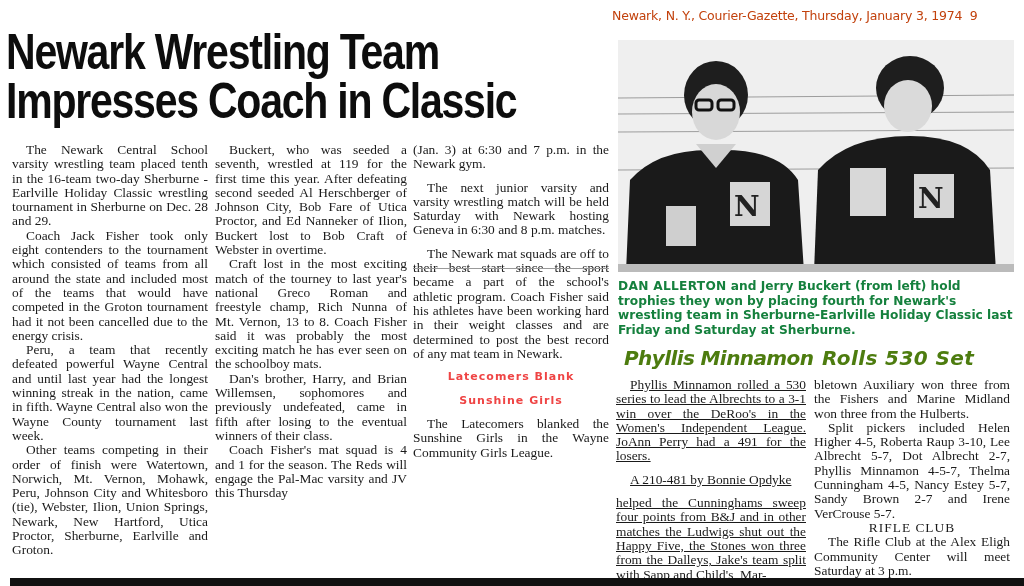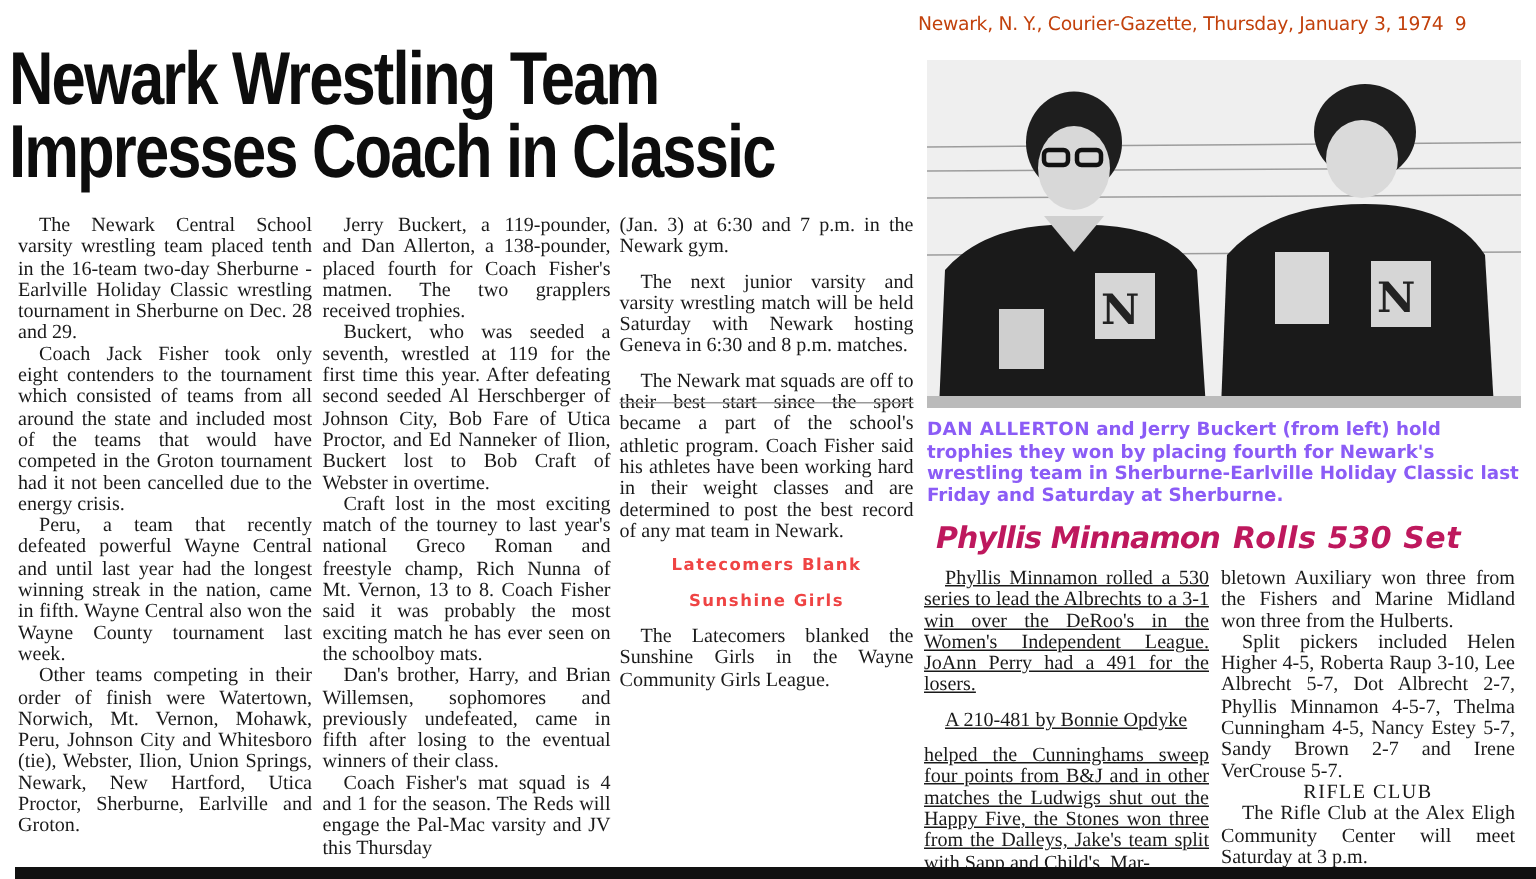--- a/index.html
+++ b/index.html
@@ -39,27 +39,27 @@
     margin: 4px 0 4px 0 !important; color: #ef4444;
   }
   .photo {
     position: absolute; left: 618px; top: 40px; width: 396px; height: 232px;
     background: #f4f4f4; overflow: hidden;
   }
   .photo svg { width: 100%; height: 100%; display: block; }
   .caption {
     position: absolute; left: 618px; top: 279px; width: 400px;
     font-family: "DejaVu Sans", sans-serif; font-weight: bold; font-size: 12.2px;
-    line-height: 14.6px; color: #8b5cf6; text-align: left;
+    line-height: 14.6px; color: #15803d; text-align: left;
   }
   .caption .lead { letter-spacing: 0.3px; }
   .bowl-head {
     position: absolute; left: 624px; top: 345px; width: 400px;
     font-family: "DejaVu Sans", sans-serif; font-weight: bold; font-style: italic;
-    font-size: 20px; line-height: 26px; color: #be185d; white-space: nowrap;
+    font-size: 20px; line-height: 26px; color: #4d7c0f; white-space: nowrap;
   }
   .bowl-head .h1 { display: inline-block; width: 198px; letter-spacing: -0.6px; }
   .bowl-head .h2 { display: inline-block; letter-spacing: 0.4px; }
   .center-hdr { text-align: center !important; text-indent: 0 !important; letter-spacing: 1px; }
   .rule-bottom {
     position: absolute; left: 10px; top: 578px; width: 1014px; height: 8px;
     background: #111;
   }
   .rule-thin {
     position: absolute; height: 1px; background: #999;
@@ -78,21 +78,20 @@
 </div>
 
 <div class="col c1">
   <p>The Newark Central School varsity wrestling team placed tenth in the 16-team two-day Sherburne - Earlville Holiday Classic wrestling tournament in Sherburne on Dec. 28 and 29.</p>
   <p>Coach Jack Fisher took only eight contenders to the tournament which consisted of teams from all around the state and included most of the teams that would have competed in the Groton tournament had it not been cancelled due to the energy crisis.</p>
   <p>Peru, a team that recently defeated powerful Wayne Central and until last year had the longest winning streak in the nation, came in fifth. Wayne Central also won the Wayne County tournament last week.</p>
   <p>Other teams competing in their order of finish were Watertown, Norwich, Mt. Vernon, Mohawk, Peru, Johnson City and Whitesboro (tie), Webster, Ilion, Union Springs, Newark, New Hartford, Utica Proctor, Sherburne, Earlville and Groton.</p>
 </div>
 
 <div class="col c2">
-  <p>Jerry Buckert, a 119-pounder, and Dan Allerton, a 138-pounder, placed fourth for Coach Fisher's matmen. The two grapplers received trophies.</p>
   <p>Buckert, who was seeded a seventh, wrestled at 119 for the first time this year. After defeating second seeded Al Herschberger of Johnson City, Bob Fare of Utica Proctor, and Ed Nanneker of Ilion, Buckert lost to Bob Craft of Webster in overtime.</p>
   <p>Craft lost in the most exciting match of the tourney to last year's national Greco Roman and freestyle champ, Rich Nunna of Mt. Vernon, 13 to 8. Coach Fisher said it was probably the most exciting match he has ever seen on the schoolboy mats.</p>
   <p>Dan's brother, Harry, and Brian Willemsen, sophomores and previously undefeated, came in fifth after losing to the eventual winners of their class.</p>
   <p>Coach Fisher's mat squad is 4 and 1 for the season. The Reds will engage the Pal-Mac varsity and JV this Thursday</p>
 </div>
 
 <div class="col c3">
   <p style="text-indent:0">(Jan. 3) at 6:30 and 7 p.m. in the Newark gym.</p>
   <div class="gap"></div>
   <p>The next junior varsity and varsity wrestling match will be held Saturday with Newark hosting Geneva in 6:30 and 8 p.m. matches.</p>

